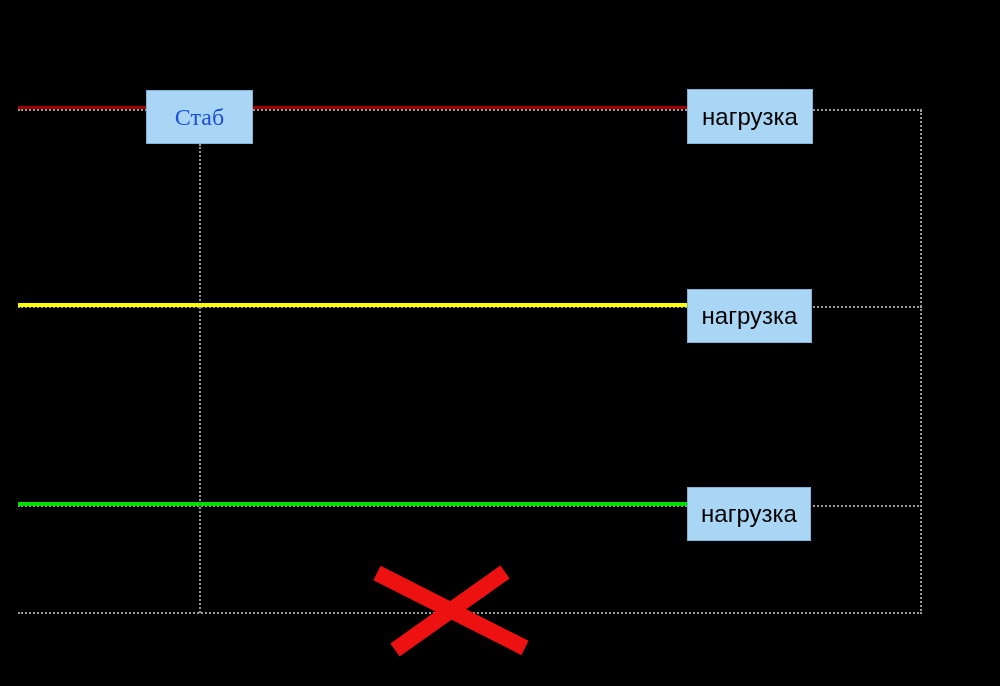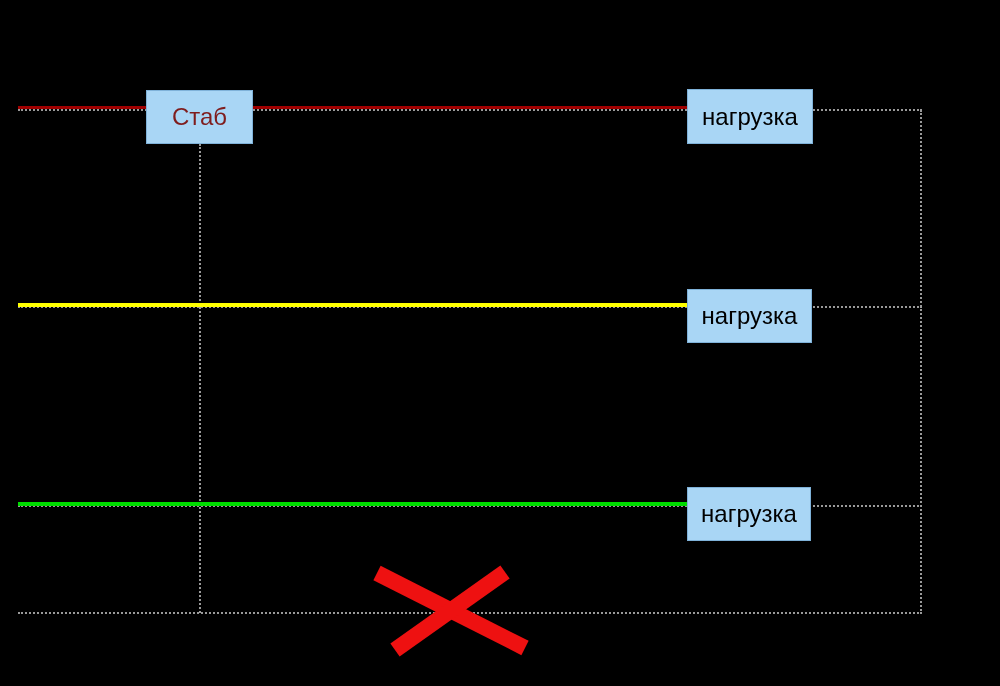--- a/index.html
+++ b/index.html
@@ -33,21 +33,21 @@
 <div class="abs hdotted" style="left: 18px; top: 306px; width: 904px; border-top-color: rgb(154, 154, 154);"></div>
 <div class="abs hdotted" style="left: 18px; top: 505px; width: 904px; border-top-color: rgb(154, 154, 154);"></div>
 <div class="abs hdotted" style="left: 18px; top: 612px; width: 904px; border-top-color: rgb(154, 154, 154);"></div>
 <div class="abs vdotted" style="left: 920px; top: 110px; height: 504px; border-left-color: rgb(154, 154, 154);"></div>
 <div class="abs vdotted" style="left: 199px; top: 144px; height: 469px; border-left-color: rgb(154, 154, 154);"></div>
 
 <div class="abs solidline" style="left: 18px; top: 106px; width: 669px; height: 3px; background: rgb(160, 0, 0);"></div>
 <div class="abs solidline" style="left: 18px; top: 303px; width: 669px; height: 4px; background: rgb(255, 255, 0);"></div>
 <div class="abs solidline" style="left: 18px; top: 502px; width: 669px; height: 4px; background: rgb(0, 220, 0);"></div>
 
-<div class="abs node-box" style="left: 146px; top: 90px; width: 107px; height: 54px; background: rgb(169, 214, 245); border-color: rgb(127, 178, 217); color: #7f1d1d;">
+<div class="abs node-box" style="left: 146px; top: 90px; width: 107px; height: 54px; background: rgb(169, 214, 245); border-color: rgb(127, 178, 217); color: #1d4ed8; font-family: Liberation Serif, serif;">
   <span>Стаб</span>
 </div>
 
 <div class="abs node-box" style="left: 687px; top: 89px; width: 126px; height: 55px; background: rgb(169, 214, 245); border-color: rgb(127, 178, 217); color: rgb(0, 0, 0);">
   <span>нагрузка</span>
 </div>
 
 <div class="abs node-box" style="left: 687px; top: 289px; width: 125px; height: 54px; background: rgb(169, 214, 245); border-color: rgb(127, 178, 217); color: rgb(0, 0, 0);">
   <span>нагрузка</span>
 </div>

